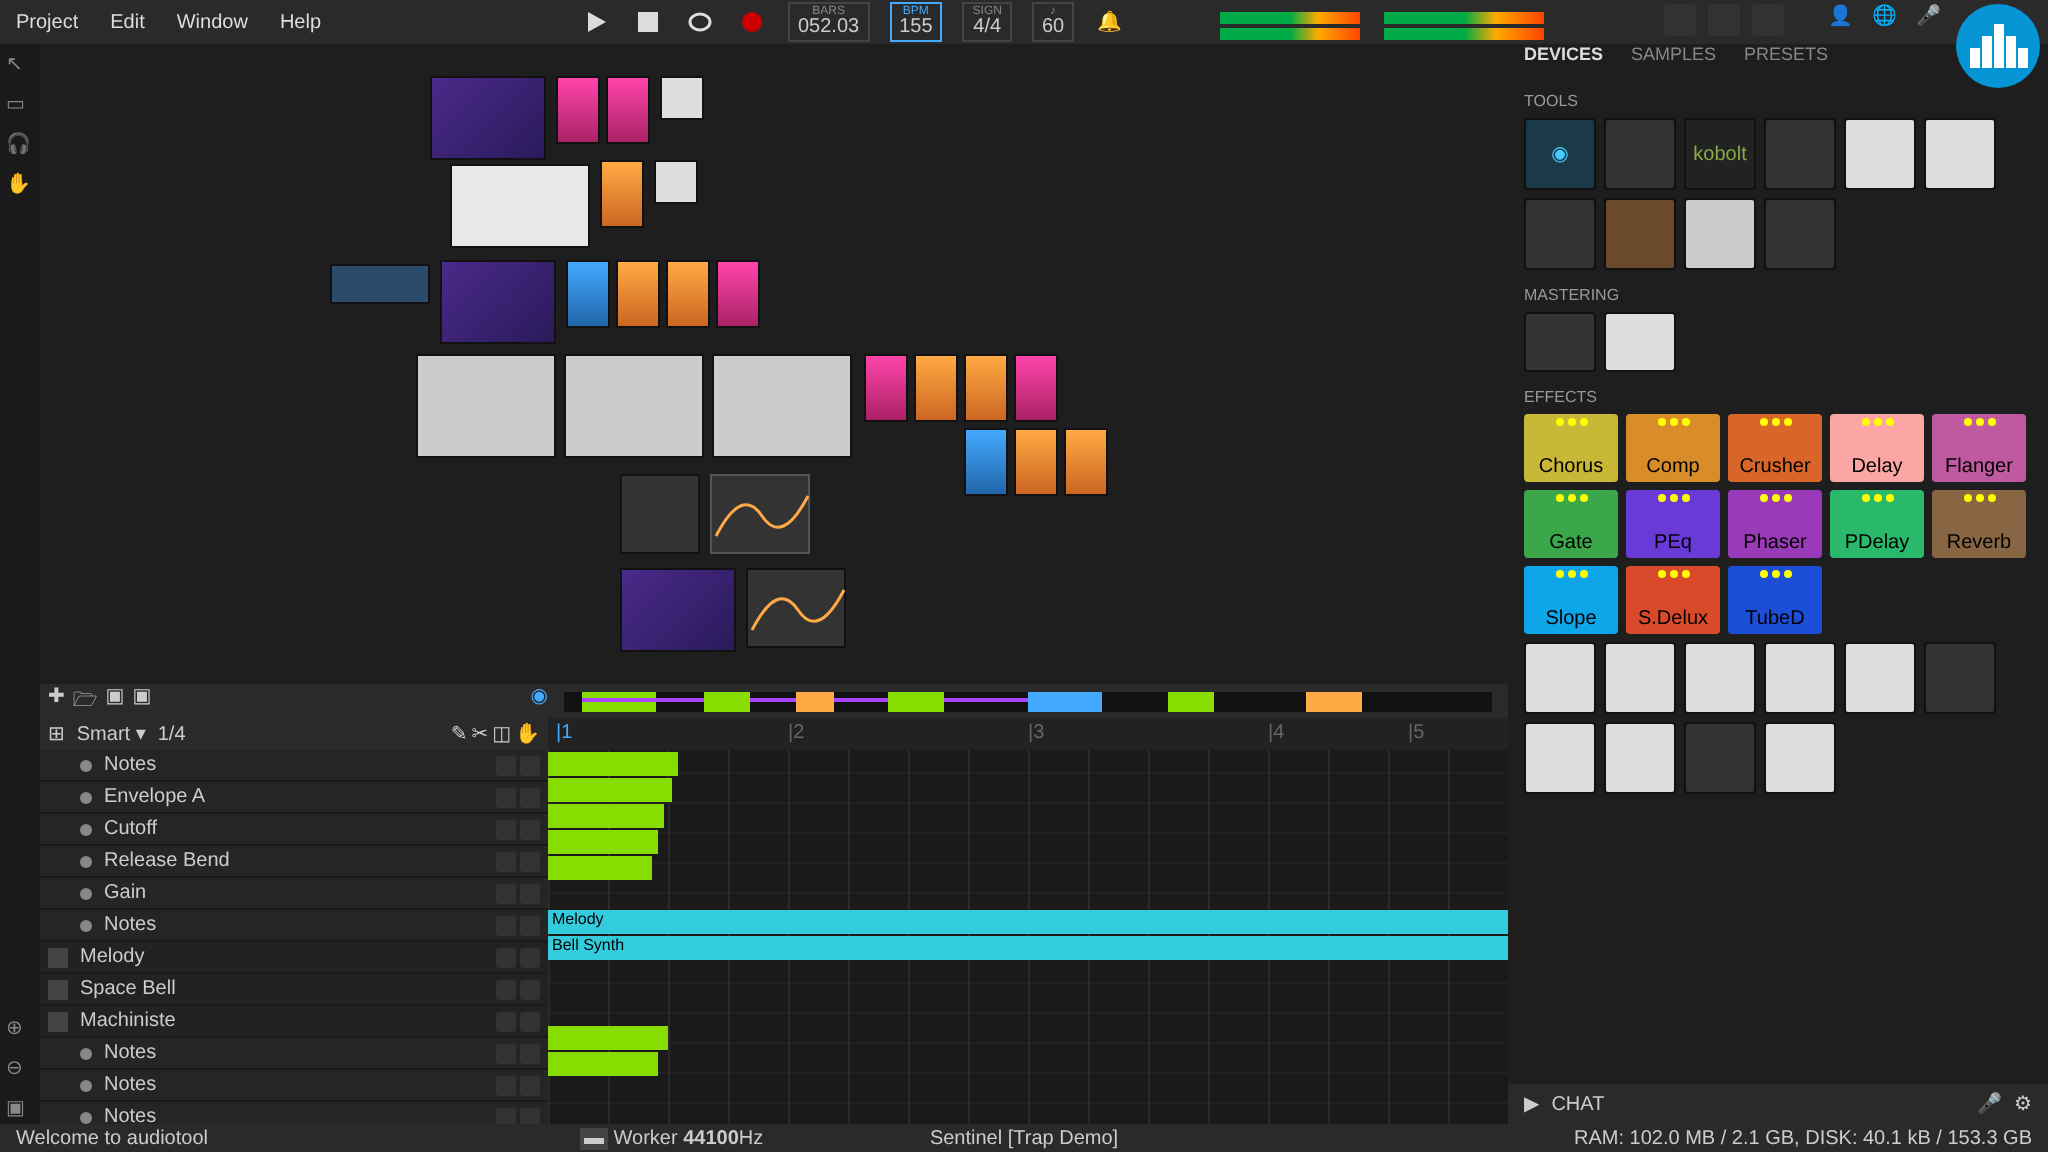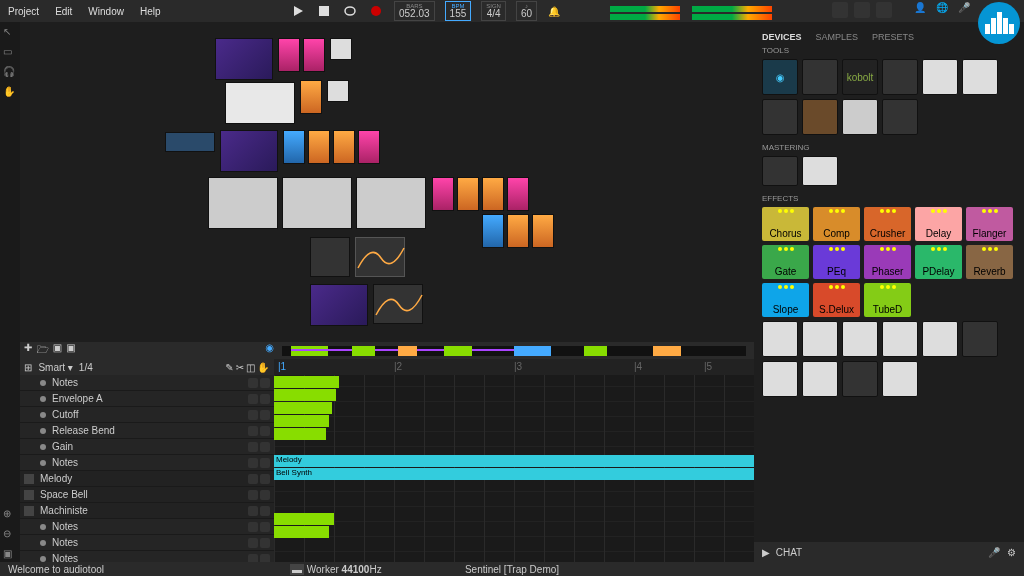--- a/index.html
+++ b/index.html
@@ -41,21 +41,21 @@
 .tl-ctrl{margin-left:auto;display:flex;gap:2px}
 .tl-cbtn{width:10px;height:10px;background:#333;border-radius:2px}
 .tl-right{flex:1;background:#1a1a1a;position:relative}
 .tl-ruler{height:16px;background:#222;position:relative}
 .tl-grid{position:absolute;top:16px;left:0;right:0;bottom:0}
 .tl-grid::before{content:'';position:absolute;inset:0;background-image:repeating-linear-gradient(90deg,#2a2a2a 0,#2a2a2a 1px,transparent 1px,transparent 30px),repeating-linear-gradient(0deg,#222 0,#222 1px,transparent 1px,transparent 15px)}
 .clip{position:absolute;height:12px;font-size:8px;padding:0 2px;overflow:hidden}
 .clip.green{background:#8d0}
 .clip.cyan{background:#3cd;color:#000}
 .sidebar{width:270px;background:#1e1e1e;display:flex;flex-direction:column;overflow:hidden}
-.sb-tabs{height:20px;display:flex;gap:14px;padding:0 8px;align-items:flex-end}
+.sb-tabs{height:20px;display:flex;gap:14px;padding:0 8px;align-items:flex-start}
 .sb-tab{font-size:9px;color:#888;cursor:pointer}
 .sb-tab.active{color:#ddd;font-weight:bold}
 .sb-section{padding:4px 8px}
 .sb-title{font-size:8px;color:#999;margin-bottom:4px}
 .sb-grid{display:flex;flex-wrap:wrap;gap:4px}
 .sb-item{width:36px;height:36px;background:#333;border:1px solid #111;border-radius:2px;display:flex;align-items:center;justify-content:center;cursor:pointer;font-size:6px;text-align:center}
 .sb-item.small{width:36px;height:30px}
 .fx{width:47px;height:34px;border-radius:2px;display:flex;flex-direction:column;align-items:center;justify-content:space-between;padding:2px;font-size:6px;cursor:pointer}
 .fx-dots{display:flex;gap:2px}
 .fx-dot{width:4px;height:4px;border-radius:50%;background:#ff0}
@@ -480,21 +480,21 @@
             <span style="color:#000">Slope</span>
           </div>
           <div class="fx" style="background:#d84a2a">
             <div class="fx-dots">
               <div class="fx-dot"></div>
               <div class="fx-dot"></div>
               <div class="fx-dot"></div>
             </div>
             <span style="color:#000">S.Delux</span>
           </div>
-          <div class="fx" style="background:#84cc16">
+          <div class="fx" style="background:#1d4ed8">
             <div class="fx-dots">
               <div class="fx-dot"></div>
               <div class="fx-dot"></div>
               <div class="fx-dot"></div>
             </div>
             <span style="color:#000">TubeD</span>
           </div>
         </div>
       <div class="sb-grid" style="margin-top:4px">
         <div class="sb-item" style="background:#ddd"></div>
@@ -517,13 +517,14 @@
         <span>🎤</span>
         <span>⚙</span>
       </div>
   </div>
 </div>
 
 <div class="statusbar">
   <span>Welcome to audiotool</span>
   <span style="position:absolute;left:290px"><span style="background:#444;padding:0 2px">▬</span> <span>Worker</span> <b>44100</b><span>Hz</span></span>
   <span class="sb-center">Sentinel [Trap Demo]</span>
+  <span class="sb-rt">RAM: 102.0 MB / 2.1 GB, DISK: 40.1 kB / 153.3 GB</span>
 </div>
 
 </body></html>

